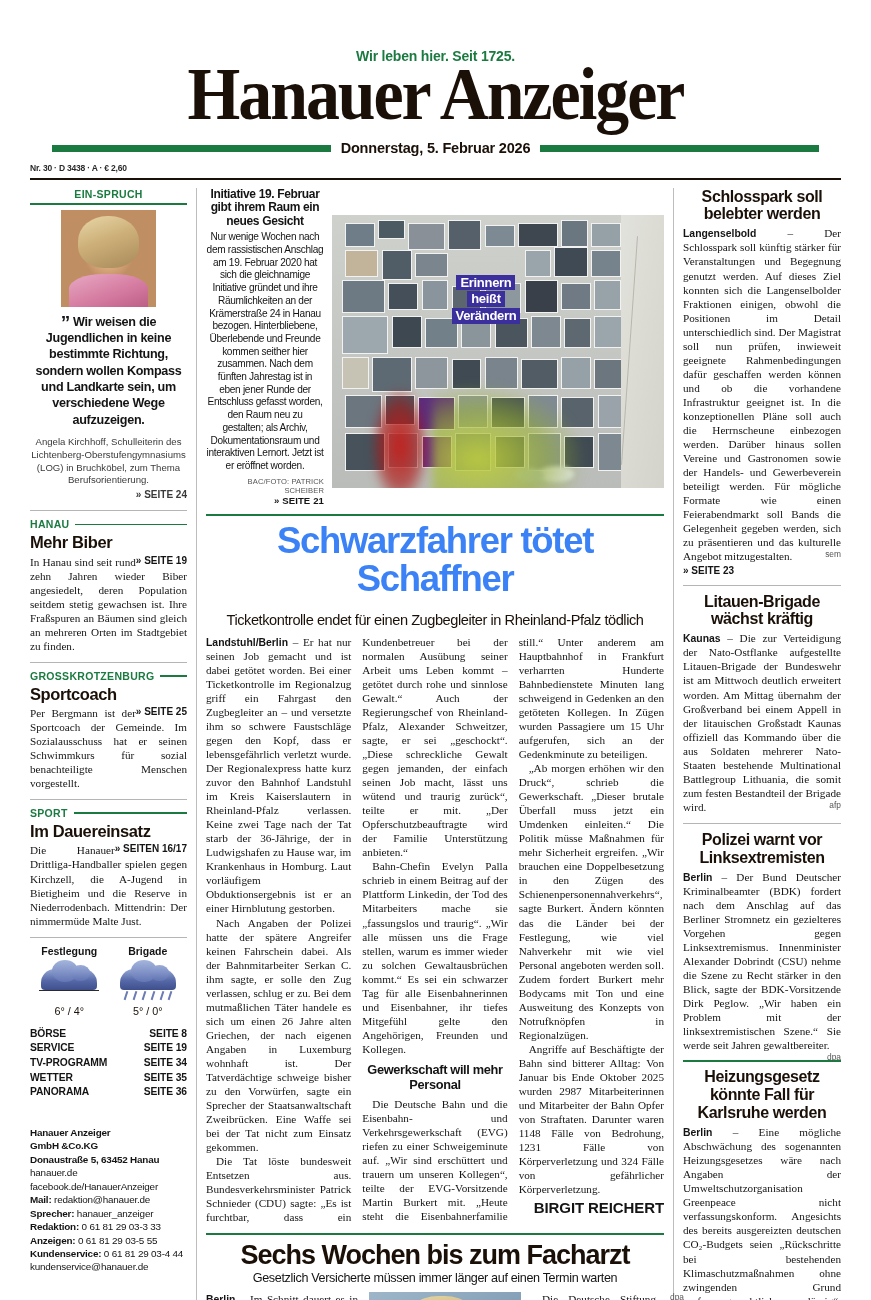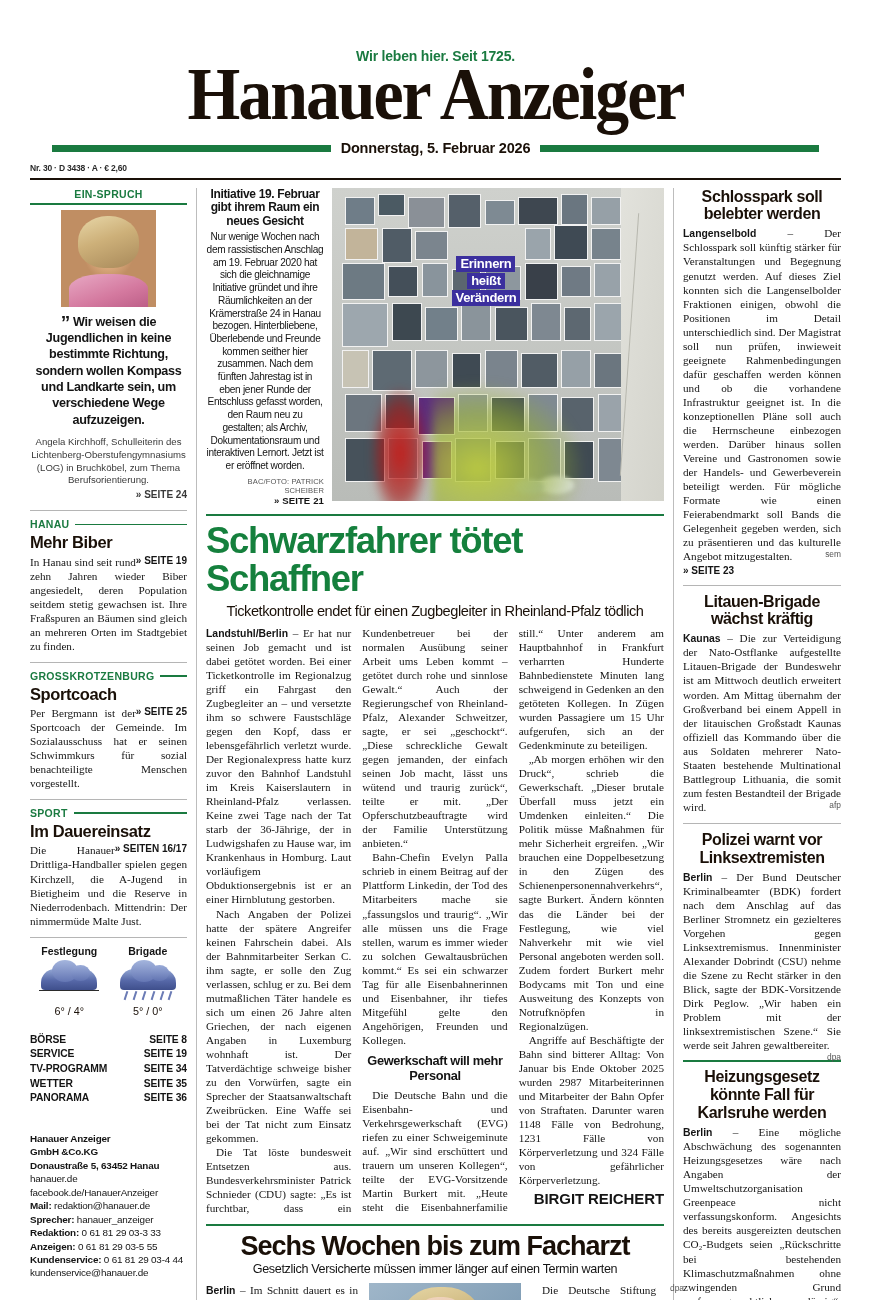--- a/index.html
+++ b/index.html
@@ -135,21 +135,21 @@
   .cloudbar { position:absolute; left:50%; transform:translateX(-50%); top:29px; width:60px; height:1.5px; background:#2b2b2b; }
   .rain { position:absolute; left:50%; transform:translateX(-50%); top:30px; width:54px; height:13px; }
   .rain i {
     position:absolute; top:0; width:1.6px; height:9px; background:#6b7bb5;
     transform: rotate(18deg); display:block;
   }
   .wtemp {
     font-family: "Liberation Sans", sans-serif; font-size: 10.8px;
     margin-top: 4px; color: #1a1008;
   }
-  .index-list { margin-top: 16px; }
+  .index-list { margin-top: 10px; }
   .index-row {
     display: flex; justify-content: space-between;
     font-family: "Liberation Sans", sans-serif; font-weight: bold;
     font-size: 10.3px; line-height: 1.42; letter-spacing: -0.1px;
   }
 
   
   .imprint {
     font-family: "Liberation Sans", sans-serif;
     font-size: 9.9px; line-height: 1.36; margin-top: 26px; letter-spacing: -0.2px;
@@ -171,22 +171,23 @@
     font-family: "Liberation Sans", sans-serif;
     font-size: 10.1px; line-height: 1.26; text-align: center; letter-spacing: -0.3px;
   }
   .credit {
     font-family: "Liberation Sans", sans-serif; font-size: 7.6px;
     color: #555; margin-top: 4px; text-align: right; letter-spacing: 0.1px;
   }
   .credit .pageref { float:none; display:block; text-align:right; font-size:9.6px; color:#141414; }
 
   .photo-wall {
-    flex: 1; height: 313px; position: relative; overflow: hidden;
+    flex: 1; height: 273px; position: relative; overflow: hidden;
     background: linear-gradient(180deg, #cfd1cd 0%, #b9bcb8 100%);
+    margin-top: 27px;
   }
   .pw-grid { position: absolute; inset: 0; }
   .pw-grid span {
     position: absolute; display: block; border: 1px solid #f2f2f2;
   }
   .pw-banner {
     position: absolute; left: 36%; top: 22%;
     font-family: "Liberation Sans", sans-serif; font-weight: bold;
     color: #fff; font-size: 13px; line-height: 1.22; letter-spacing: -0.3px;
     text-align: center; z-index: 6;
@@ -212,22 +213,22 @@
   }
   .pw-stone1, .pw-stone2 {
     position:absolute; bottom:2%; border-radius: 50%; z-index: 6; filter: blur(2px);
   }
   .pw-stone1 { left:62%; width: 11%; height: 6%; background: #dfe4e6; }
   .pw-stone2 { left:55%; width: 9%; height: 5%; background: #b9c6cf; }
 
   
   .main-head {
     font-family: "Liberation Sans", sans-serif; font-weight: bold;
-    font-size: 36.5px; line-height: 1.04; 
-    letter-spacing: -1.3px; color: #15803d; margin: 6px 0 5px;
+    font-size: 36.5px; line-height: 1.04; text-align: center;
+    letter-spacing: -1.3px; color: #3b82f6; margin: 6px 0 14px;
   }
   .main-sub {
     font-family: "Liberation Sans", sans-serif;
     font-size: 14.6px; text-align: center; letter-spacing: -0.45px;
     color: #1a1008; margin-bottom: 7px;
   }
   .three-col {
     column-count: 3; column-gap: 11px; column-rule: none;
   }
   .sub-head {

